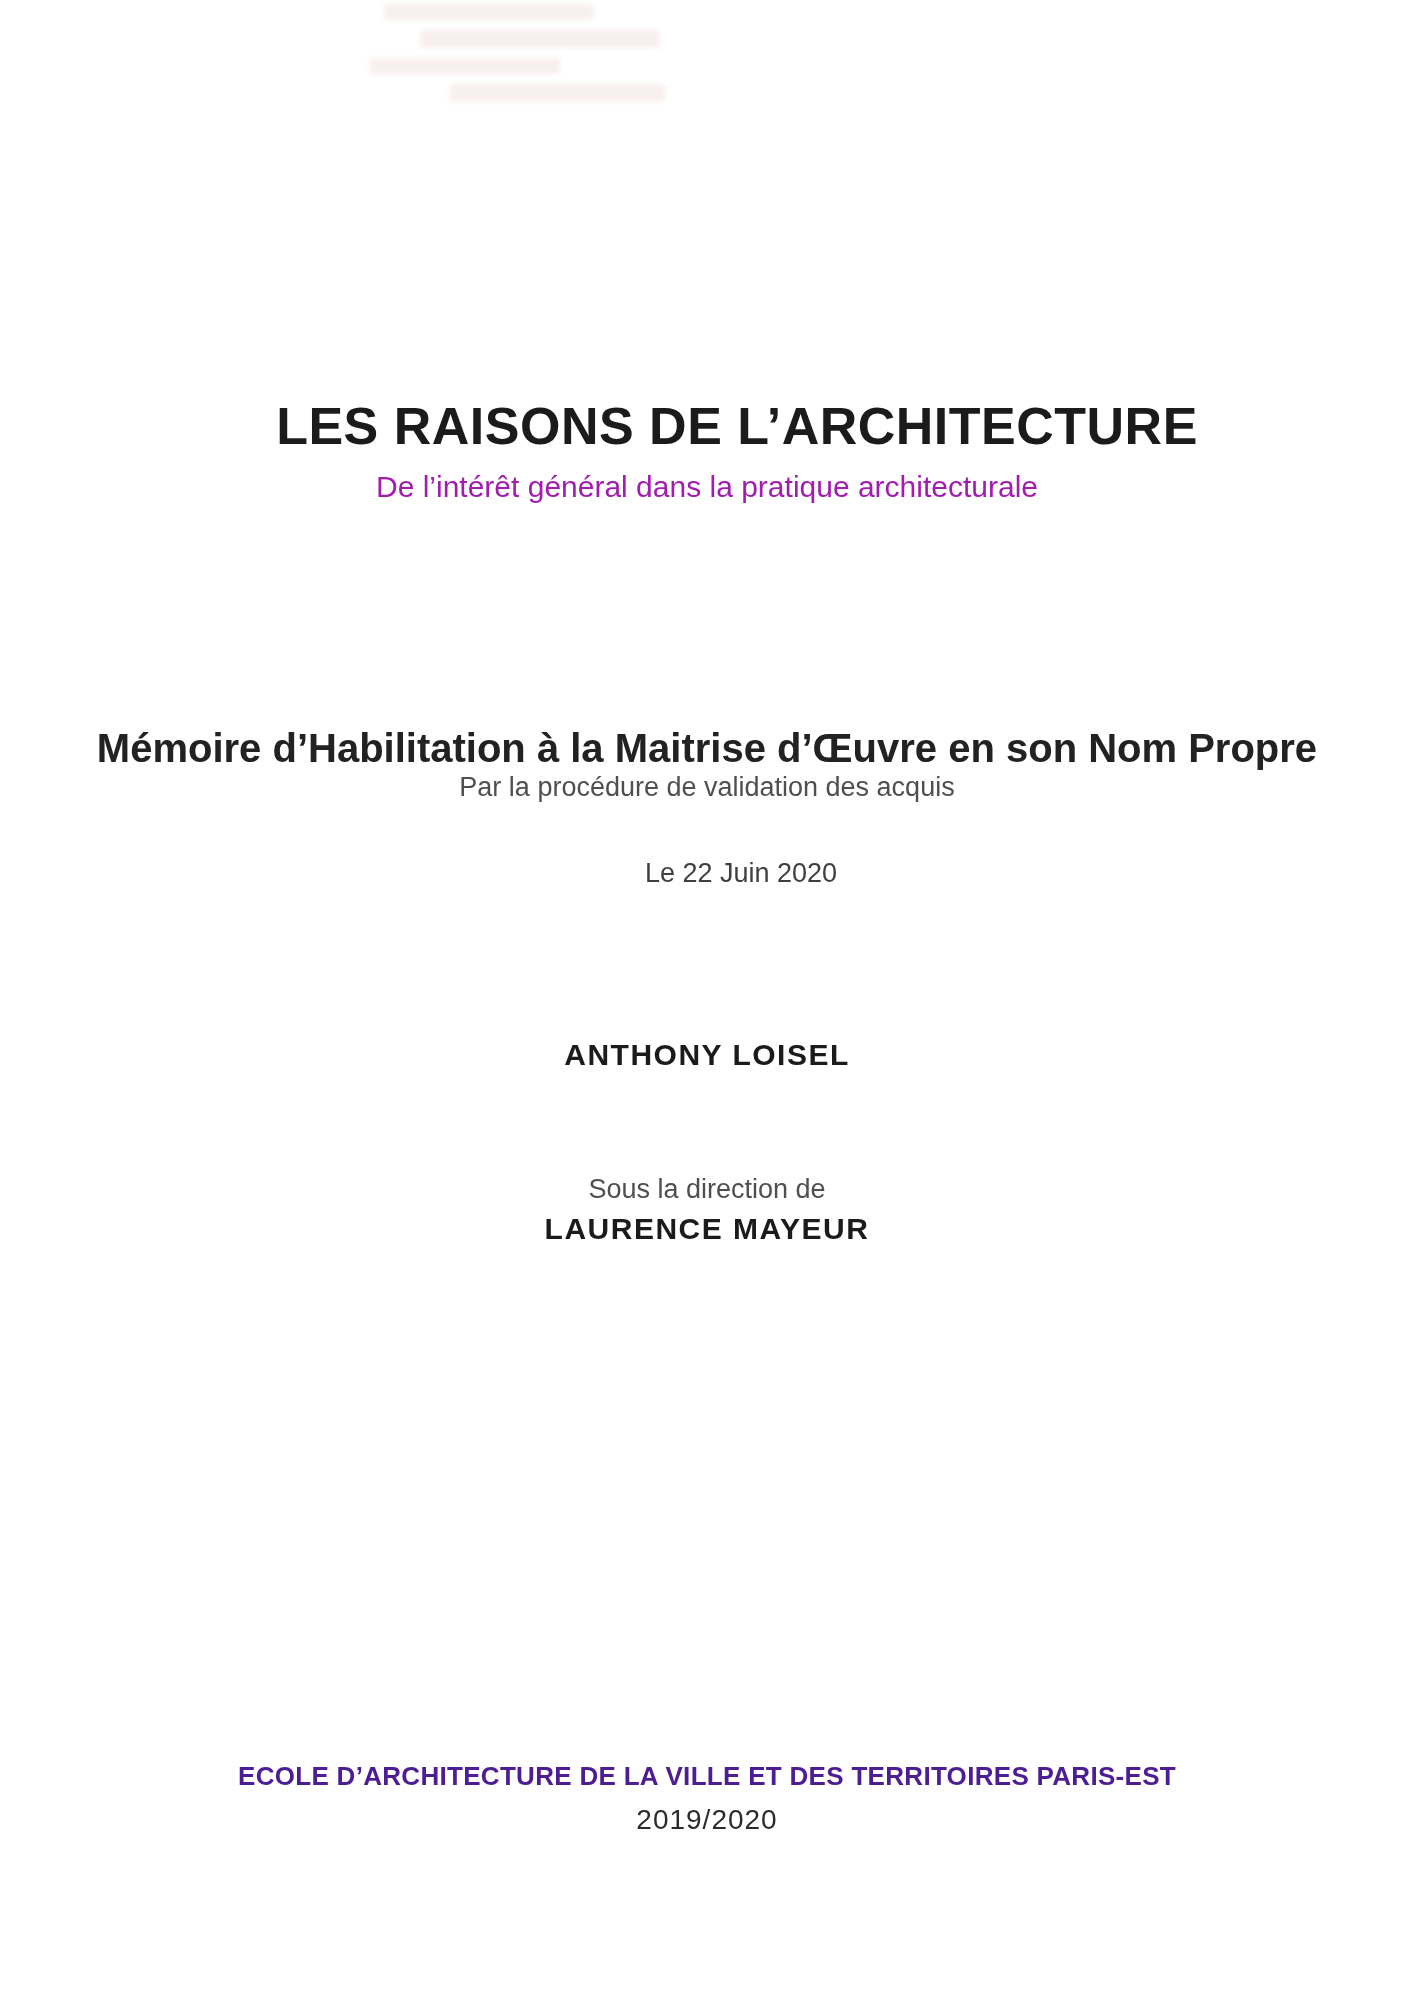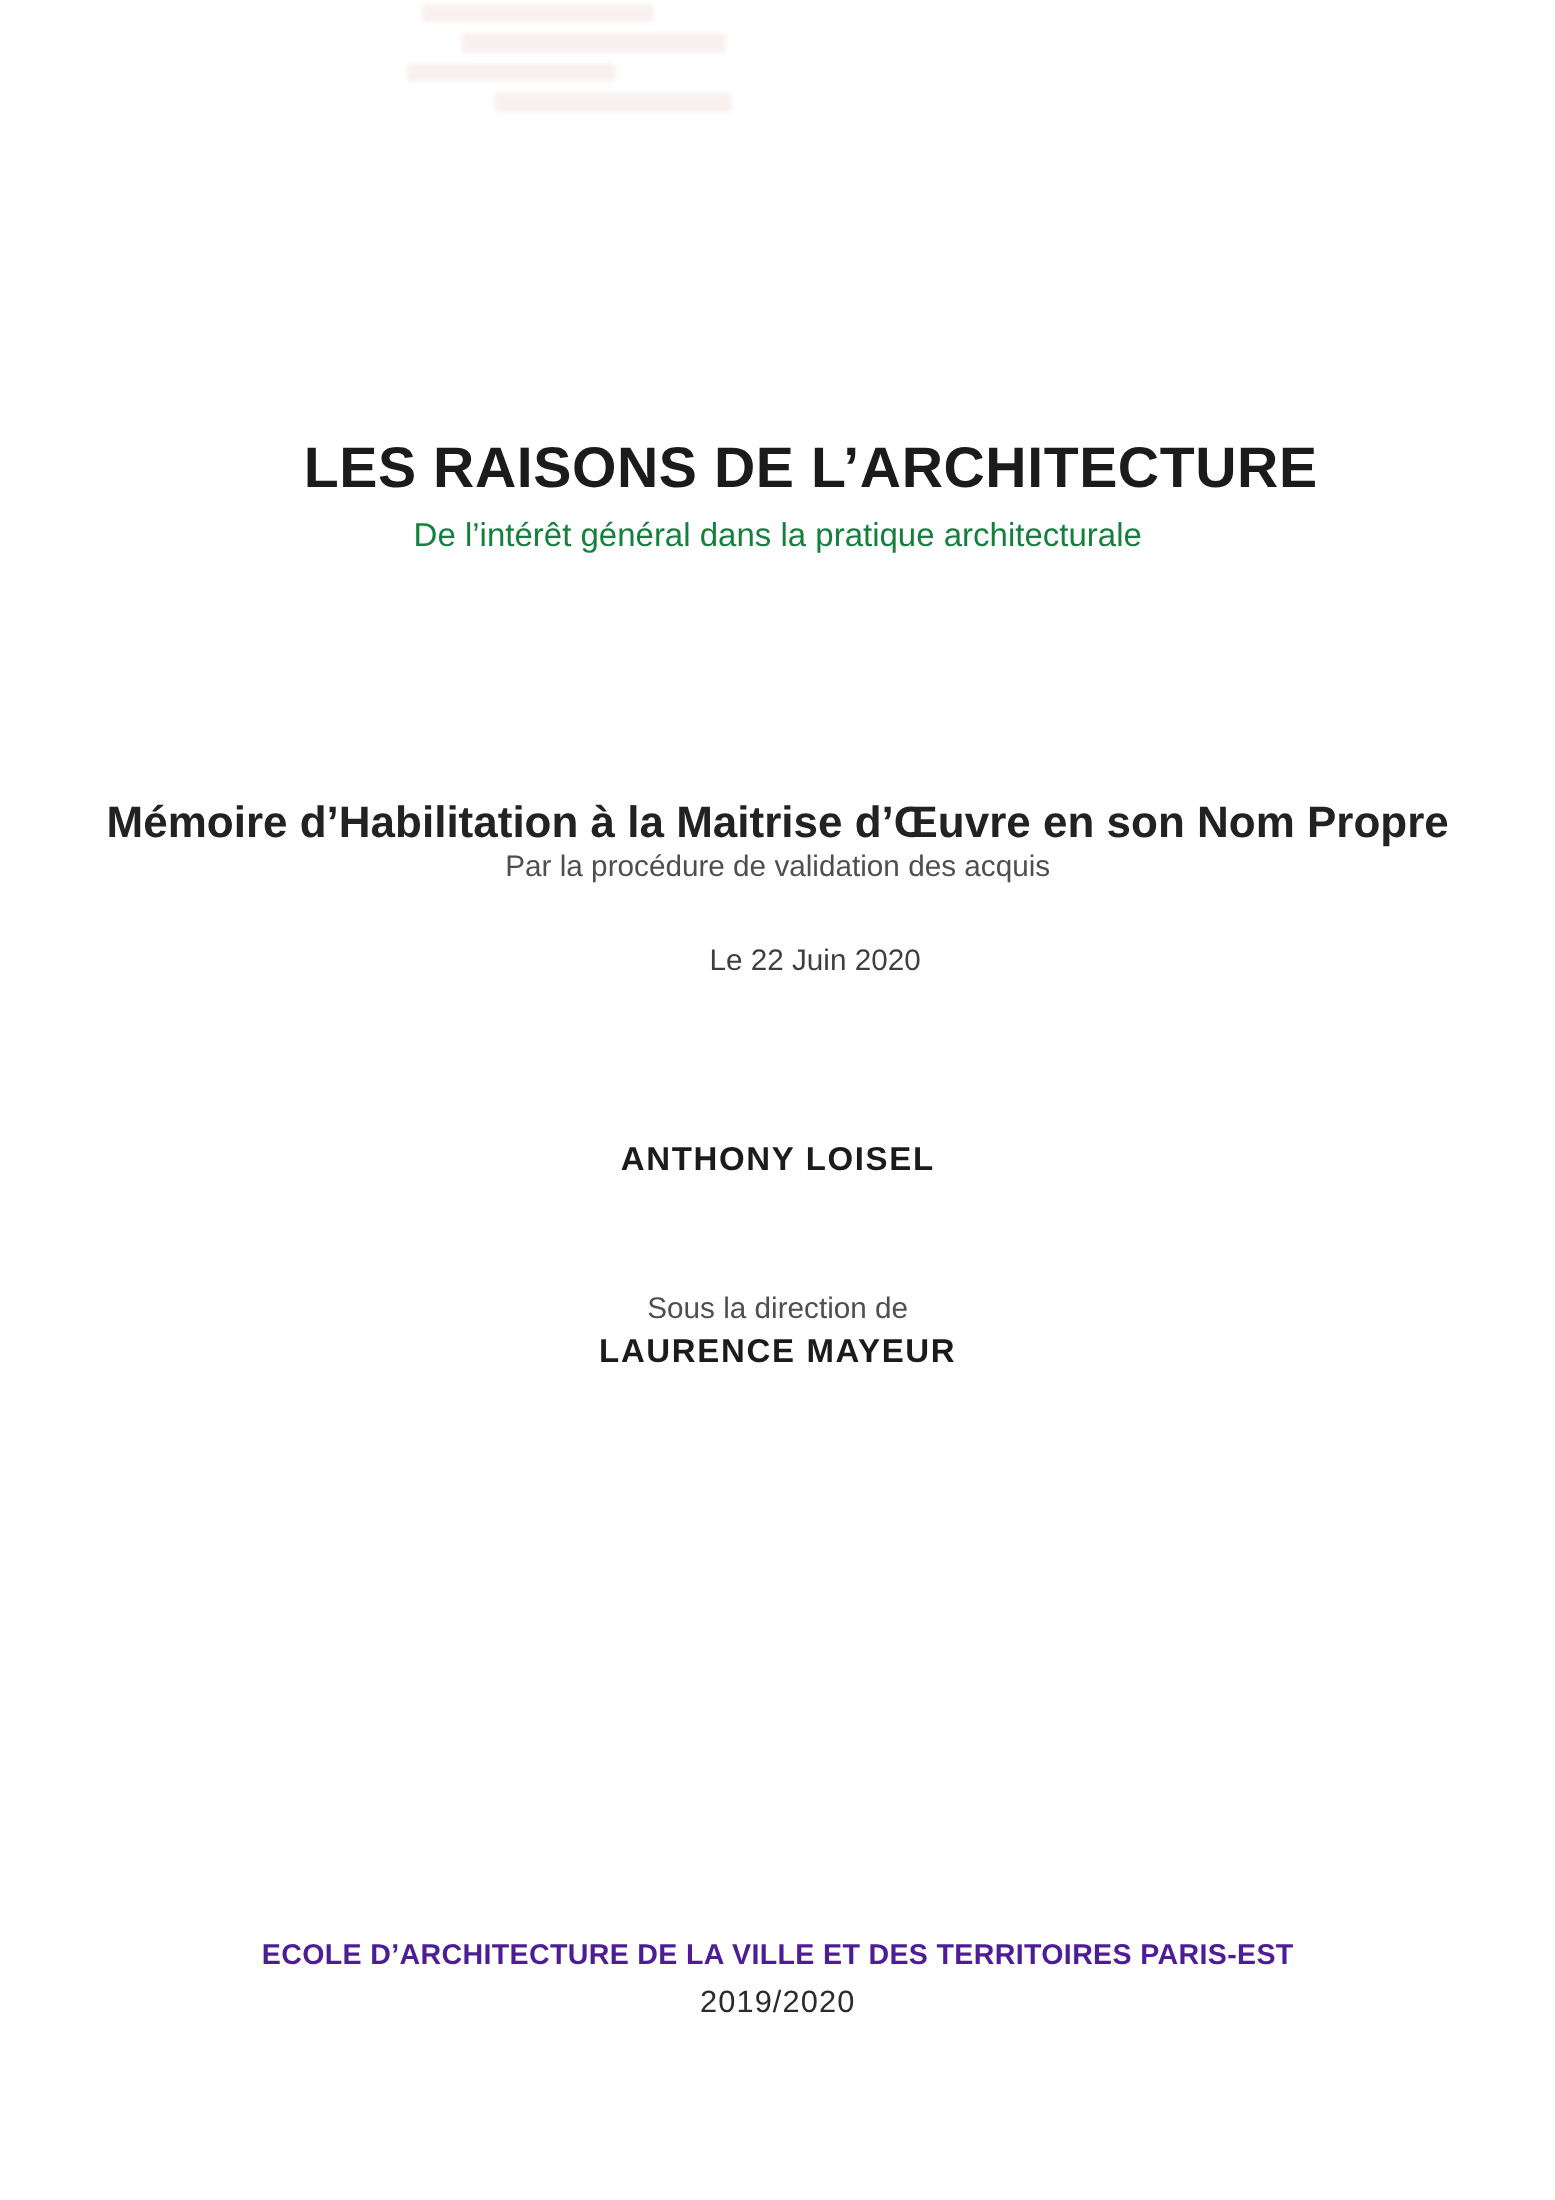--- a/index.html
+++ b/index.html
@@ -28,21 +28,21 @@
     font-size: 52px;
     font-weight: 700;
     letter-spacing: 0.5px;
     color: #1b1b1b;
     padding-left: 30px;
   }
   .doc-subtitle {
     top: 470px;
     font-size: 30px;
     font-weight: 500;
-    color: #15803d;
+    color: #a21caf;
   }
   .degree-line {
     top: 726px;
     font-size: 40px;
     font-weight: 600;
     color: #222222;
   }
   .procedure-line {
     top: 772px;
     font-size: 27px;

